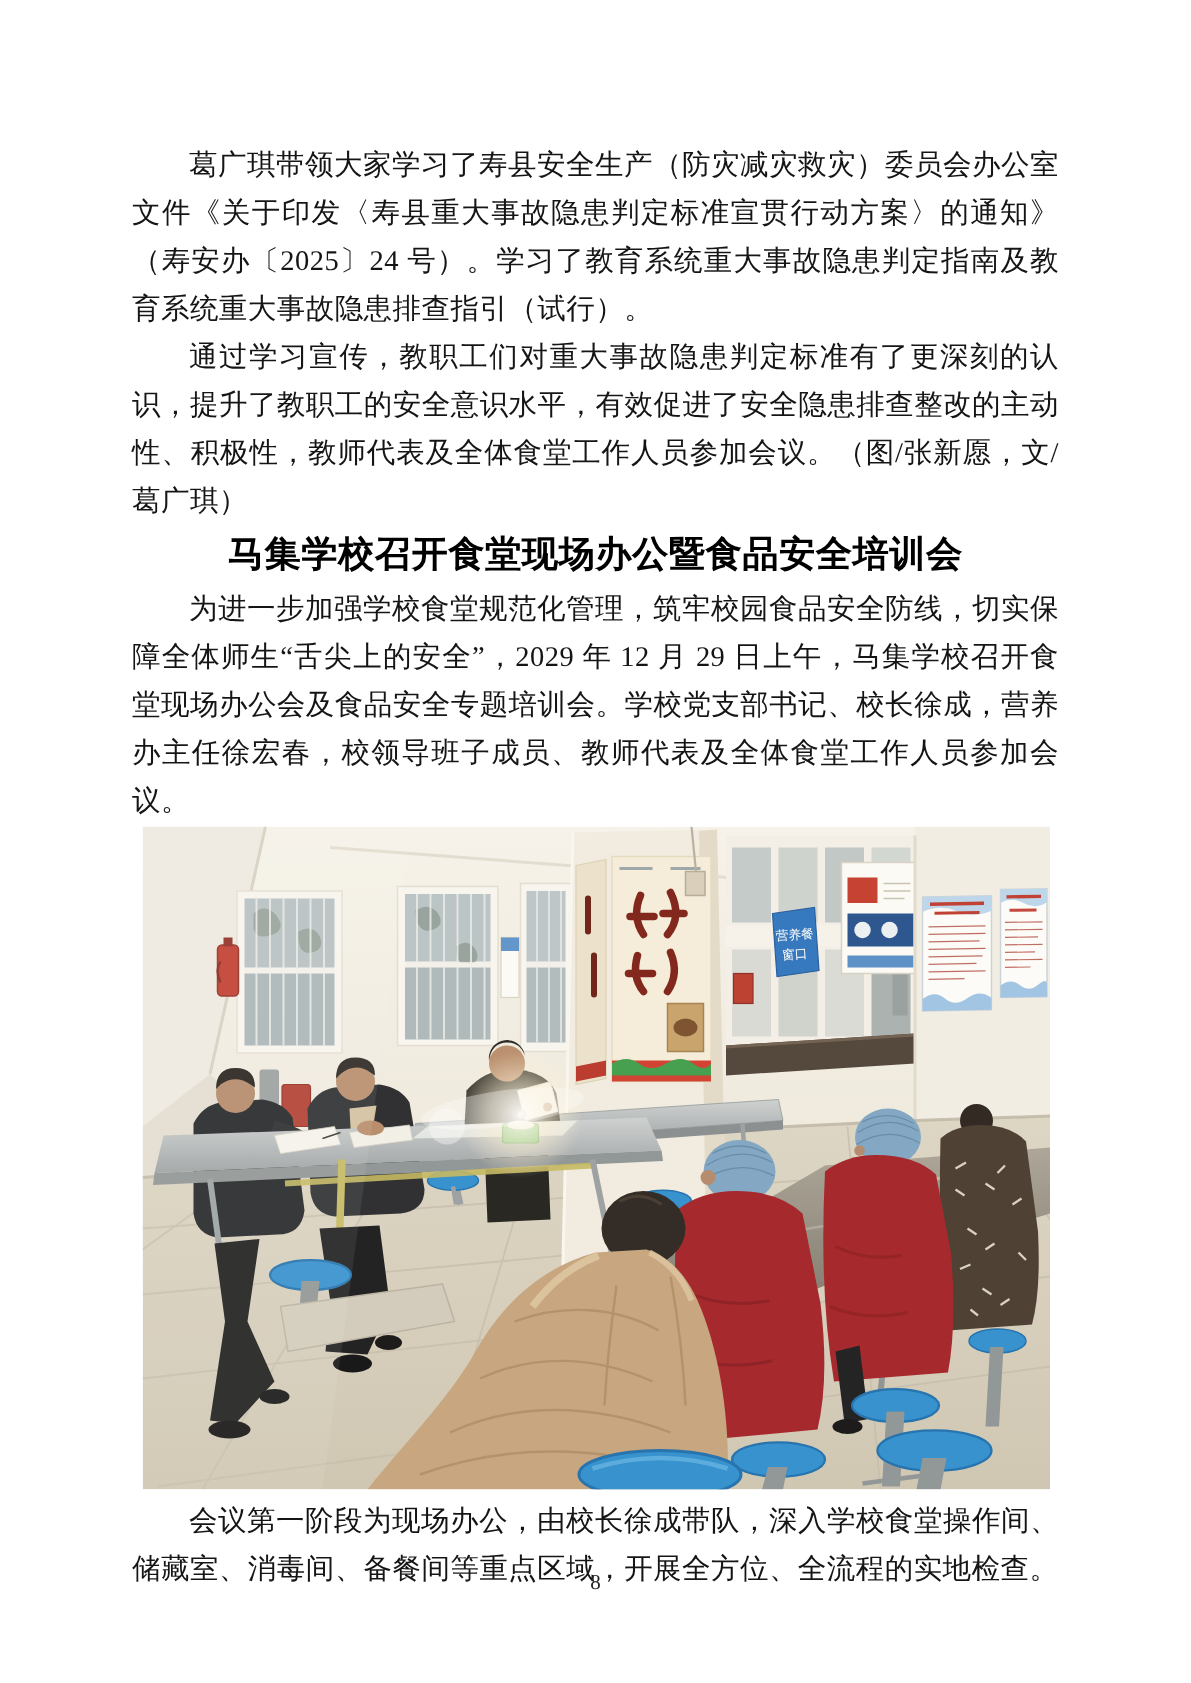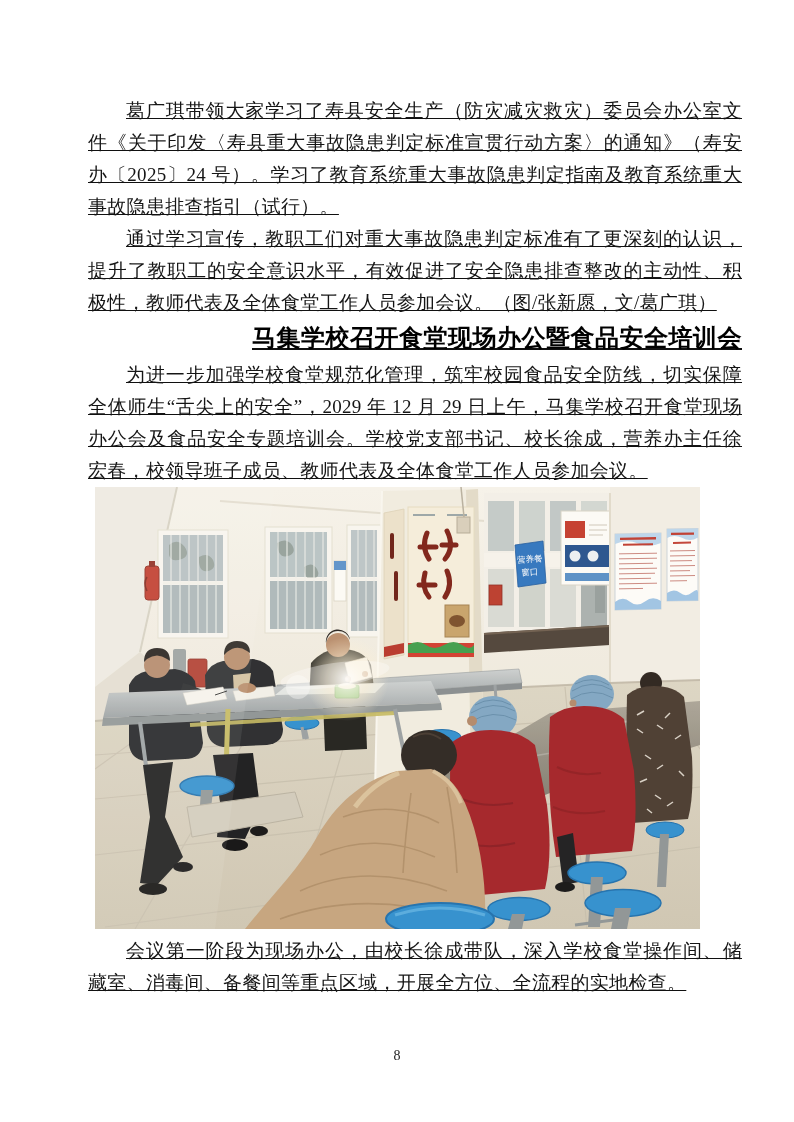--- a/index.html
+++ b/index.html
@@ -5,37 +5,37 @@
   html,body { margin:0; padding:0; background:#ffffff; }
   .page {
     position:relative;
     width:794px; height:1122px;
     margin:0 auto;
     background:#ffffff;
     font-family:"Liberation Serif","DejaVu Serif",serif;
     color:#101010;
     overflow:hidden;
   }
-  .content { padding:95px 52px 0 88px;text-decoration:underline; }
+  .content { padding:95px 88px 0 88px; }
   .body-para {
     margin:0;
     font-size:19px;
     line-height:32px;
     letter-spacing:0.3px;
     text-align:justify;
     text-indent:2em;
     color:#151515;
   }
   .article-title {
     margin:2px 0 4px 0;
     font-size:24px;
     line-height:34px;
     font-weight:bold;
     letter-spacing:0.5px;
-    text-align:right;
+    text-align:center;
     color:#000;
     font-family:"Liberation Sans","DejaVu Sans",sans-serif;
   }
   .photo-figure {
     margin:0 0 0 7px;
     width:605px; height:442px;
     overflow:hidden;
   }
   .photo-figure svg { display:block; }
   .para-after-photo { margin-top:6px; }

